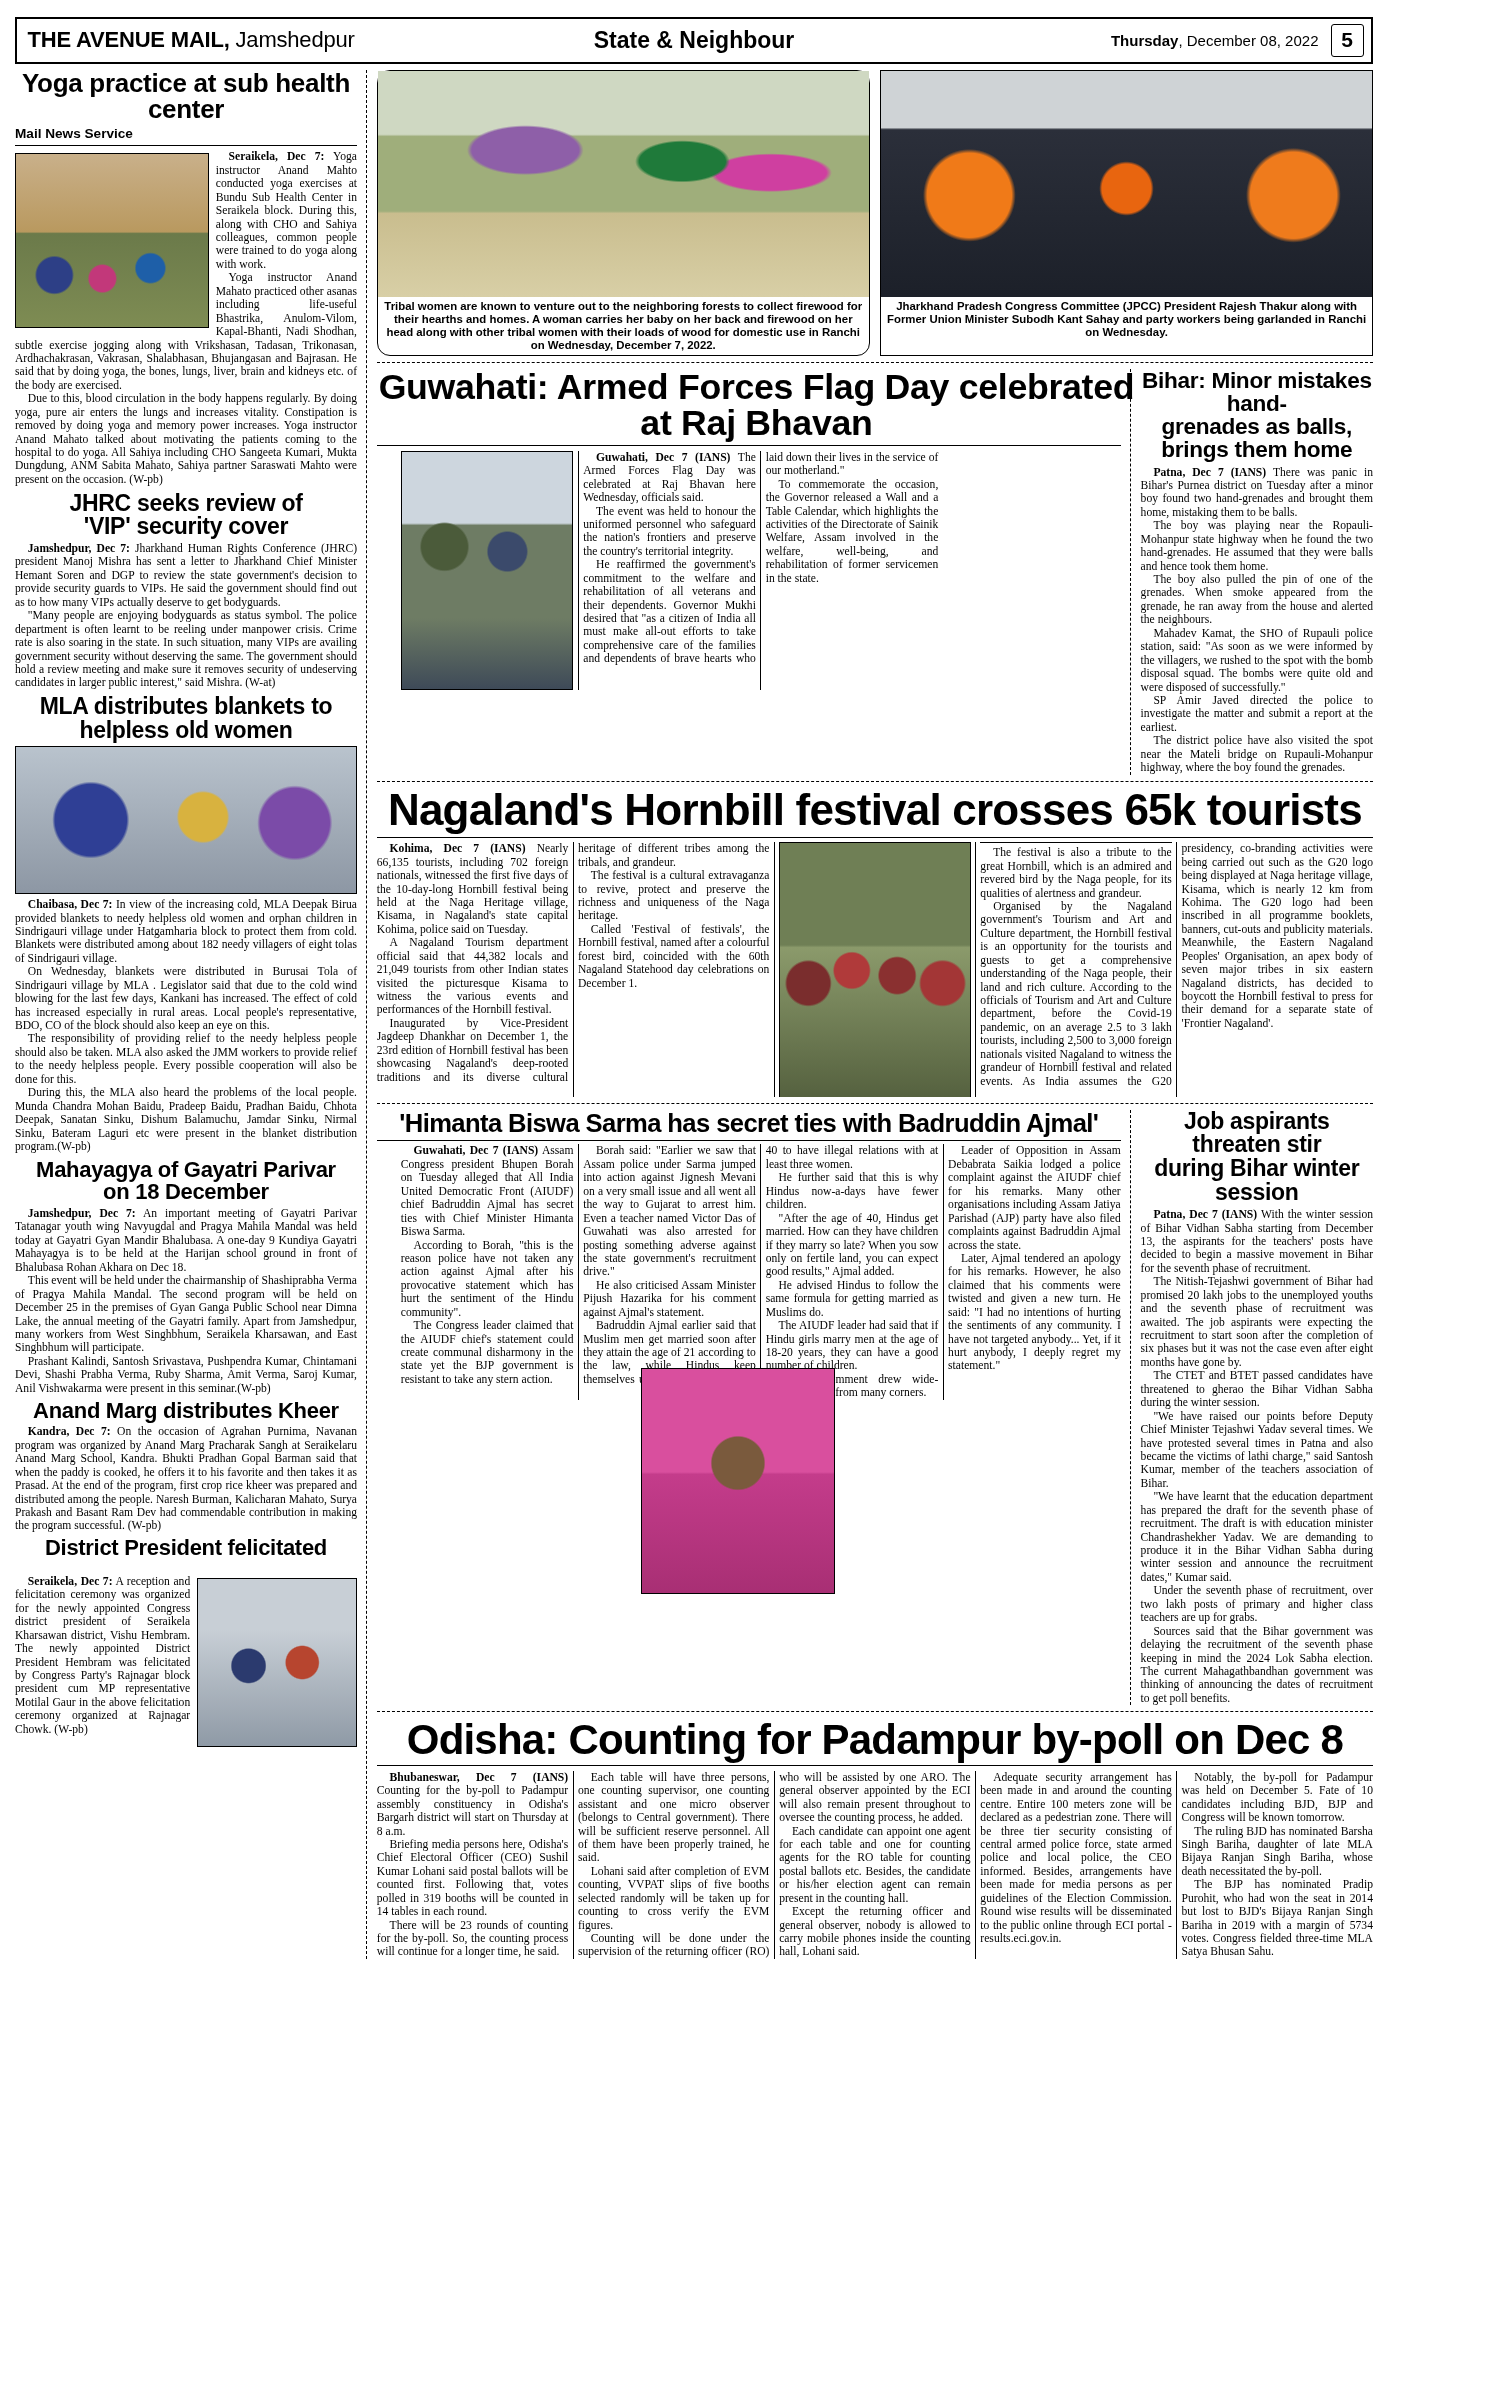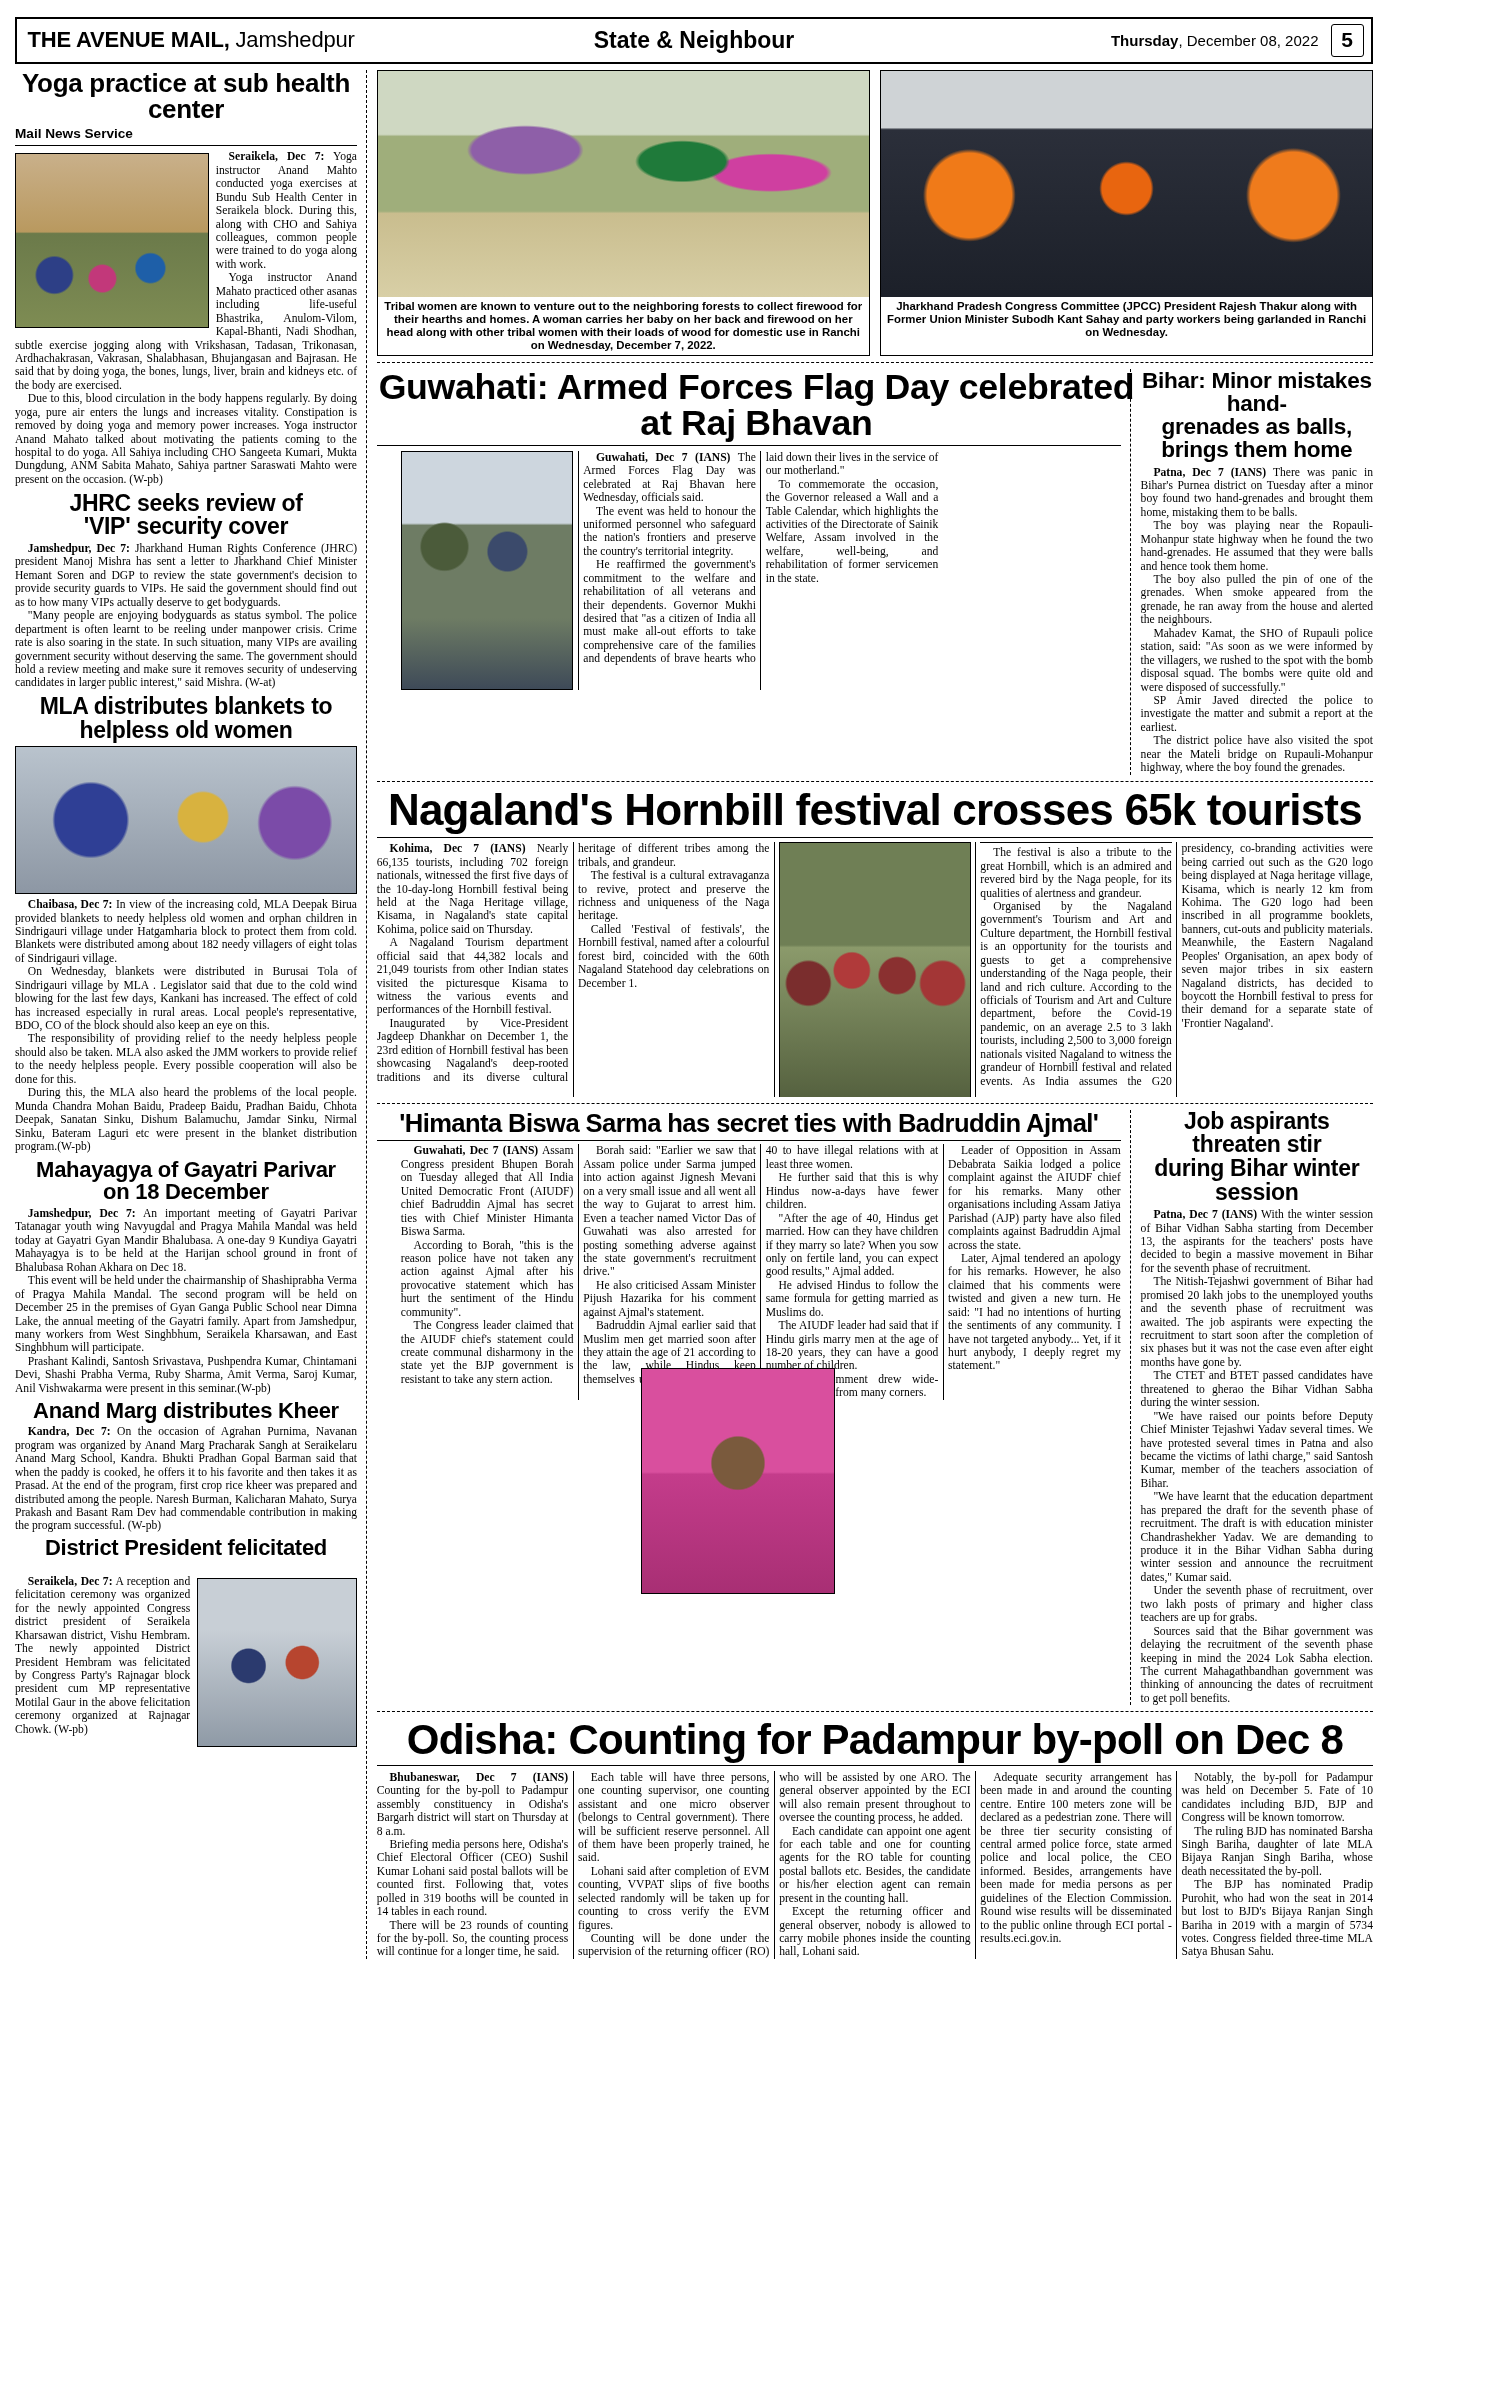--- a/index.html
+++ b/index.html
@@ -195,21 +195,21 @@
             <div class="ph-felicit photo solidbox"></div>
           </div>
           <p><span class="dl">Seraikela, Dec 7:</span> <span>A reception and felicitation ceremony was organized for the newly appointed Congress district president of Seraikela Kharsawan district, Vishu Hembram. The newly appointed District President Hembram was felicitated by Congress Party's Rajnagar block president cum MP representative Motilal Gaur in the above felicitation ceremony organized at Rajnagar Chowk. (W-pb)</span></p>
         </div>
       </div>
     </div>
 
     <div class="col-right">
 
       <div style="display:flex; gap:10.5px;">
-        <div style="flex:1;" class="solidbox">
+        <div style="flex:1;border-radius:13px;" class="solidbox">
           <div class="ph-firewood photo"></div>
           <div class="caption">Tribal women are known to venture out to the neighboring forests to collect firewood for their hearths and homes. A woman carries her baby on her back and firewood on her head along with other tribal women with their loads of wood for domestic use in Ranchi on Wednesday, December 7, 2022.</div>
         </div>
         <div style="flex:1;" class="solidbox">
           <div class="ph-jpcc photo"></div>
           <div class="caption">Jharkhand Pradesh Congress Committee (JPCC) President Rajesh Thakur along with Former Union Minister Subodh Kant Sahay and party workers being garlanded in Ranchi on Wednesday.</div>
         </div>
       </div>
 
       <div class="dashh" style="margin:6px 0 5.3px 0;"></div>
@@ -243,21 +243,21 @@
           </div>
         </div>
       </div>
 
       <div class="dashh" style="margin:6px 0 5.3px 0;"></div>
 
       <div>
         <div class="hl" style="font-size:44px; letter-spacing:-0.8px;">Nagaland's Hornbill festival crosses 65k tourists</div>
         <div style="border-top:1.5px solid #000; margin:4.5px 0 4.5px 0;"></div>
         <div class="body-txt cols5" style="height:255px;">
-          <p><span class="dl">Kohima, Dec 7 (IANS)</span> <span>Nearly 66,135 tourists, including 702 foreign nationals, witnessed the first five days of the 10-day-long Hornbill festival being held at the Naga Heritage village, Kisama, in Nagaland's state capital Kohima, police said on Thursday.</span></p>
+          <p><span class="dl">Kohima, Dec 7 (IANS)</span> <span>Nearly 66,135 tourists, including 702 foreign nationals, witnessed the first five days of the 10-day-long Hornbill festival being held at the Naga Heritage village, Kisama, in Nagaland's state capital Kohima, police said on Tuesday.</span></p>
           <p>A Nagaland Tourism department official said that 44,382 locals and 21,049 tourists from other Indian states visited the picturesque Kisama to witness the various events and performances of the Hornbill festival.</p>
           <p>Inaugurated by Vice-President Jagdeep Dhankhar on December 1, the 23rd edition of Hornbill festival has been showcasing Nagaland's deep-rooted traditions and its diverse cultural heritage of different tribes among the tribals, and grandeur.</p>
           <p>The festival is a cultural extravaganza to revive, protect and preserve the richness and uniqueness of the Naga heritage.</p>
           <p>Called 'Festival of festivals', the Hornbill festival, named after a colourful forest bird, coincided with the 60th Nagaland Statehood day celebrations on December 1.</p>
           <div style="break-inside:avoid; margin:3px 0 3px 0;">
             <div class="ph-hornbill photo solidbox"></div>
           </div>
           <p>The festival is also a tribute to the great Hornbill, which is an admired and revered bird by the Naga people, for its qualities of alertness and grandeur.</p>
           <p>Organised by the Nagaland government's Tourism and Art and Culture department, the Hornbill festival is an opportunity for the tourists and guests to get a comprehensive understanding of the Naga people, their land and rich culture. According to the officials of Tourism and Art and Culture department, before the Covid-19 pandemic, on an average 2.5 to 3 lakh tourists, including 2,500 to 3,000 foreign nationals visited Nagaland to witness the grandeur of Hornbill festival and related events. As India assumes the G20 presidency, co-branding activities were being carried out such as the G20 logo being displayed at Naga heritage village, Kisama, which is nearly 12 km from Kohima. The G20 logo had been inscribed in all programme booklets, banners, cut-outs and publicity materials. Meanwhile, the Eastern Nagaland Peoples' Organisation, an apex body of seven major tribes in six eastern Nagaland districts, has decided to boycott the Hornbill festival to press for their demand for a separate state of 'Frontier Nagaland'.</p>
         </div>

